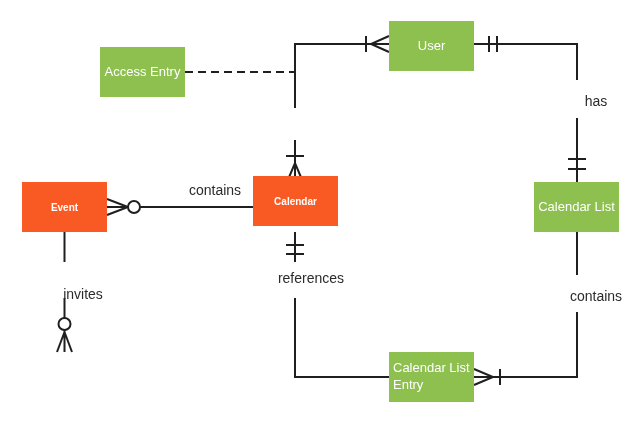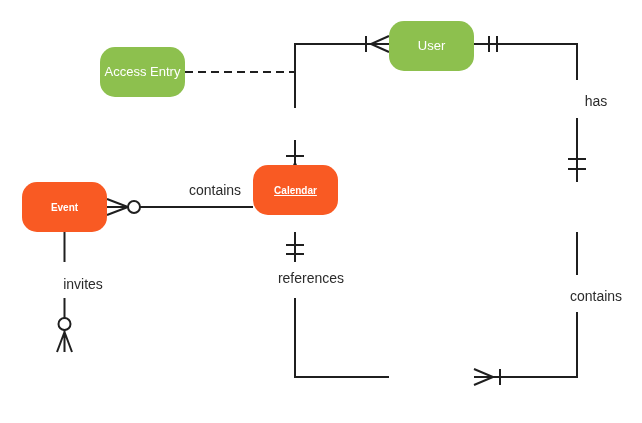--- a/index.html
+++ b/index.html
@@ -7,43 +7,43 @@
     position:relative;width:642px;height:423px;background:var(--background,#fff);
     font-family:"Liberation Sans",sans-serif;overflow:hidden;
   }
   .connector-layer{position:absolute;left:0;top:0;}
   .connector-layer path{stroke:var(--line,#1f1f1f);stroke-width:2;fill:none;}
   .connector-layer path.dashed{stroke-dasharray:8 5;}
   .connector-layer circle{stroke:var(--line,#1f1f1f);stroke-width:2;fill:#fff;}
   .entity{
     position:absolute;width:85px;height:50px;box-sizing:border-box;
     display:flex;align-items:center;justify-content:center;text-align:left;
-    color:var(--entity_text,#fff);font-size:13px;line-height:1.3;padding:12px 4px;border-radius:15px;
+    color:var(--entity_text,#fff);font-size:13px;line-height:1.3;padding:12px 4px;
   }
   .entity.green{background:var(--entity_green,#8dc04e);}
   .entity.orange{background:var(--entity_orange,#f95a23);font-weight:700;font-size:10px;}
   .rel-label{
     position:absolute;transform:translate(-50%,-50%);white-space:nowrap;
     font-size:14px;color:var(--label_text,#2b2b2b);padding-left:38px;
   }
   
   .pos-access-rule{left:100px;top:47px;}
   .pos-user{left:389px;top:21px;}
   .pos-event{left:22px;top:182px;}
-  .pos-calendar{left:253px;top:165px;text-decoration:underline;}
+  .pos-calendar{left:253px;top:176px;}
   .pos-calendar-list{left:534px;top:182px;}
   .pos-attendee{left:22px;top:352px;}
   .pos-calendar-list-entry{left:389px;top:352px;}
   
   .lbl-contains-ec{left:196px;top:190px;}
   .lbl-has-access-to{left:293px;top:124px;}
   .lbl-has{left:577px;top:101px;}
   .lbl-contains-cl{left:577px;top:296px;}
   .lbl-references{left:292px;top:278px;}
-  .lbl-invites{left:64px;top:284px;}
+  .lbl-invites{left:64px;top:294px;}
 </style>
 </head>
 <body>
 
 <div class="canvas">
 
   <svg class="connector-layer" width="642" height="423" viewBox="0 0 642 423">
 
     <g>
       <path d="M140 207 H253"></path>
@@ -101,22 +101,28 @@
     </div>
 
   <div class="entity orange pos-event">
       <span>Event</span>
     </div>
 
   <div class="entity orange pos-calendar">
       <span>Calendar</span>
     </div>
 
+  <div class="entity green pos-calendar-list">
+      <span>Calendar List</span>
+    </div>
 
 
+  <div class="entity green pos-calendar-list-entry">
+      <span>Calendar List Entry</span>
+    </div>
 
   <div class="rel-label lbl-contains-ec">contains</div>
   <div class="rel-label lbl-has">has</div>
   <div class="rel-label lbl-contains-cl">contains</div>
   <div class="rel-label lbl-references">references</div>
   <div class="rel-label lbl-invites">invites</div>
 
 </div>
 
 </body></html>

